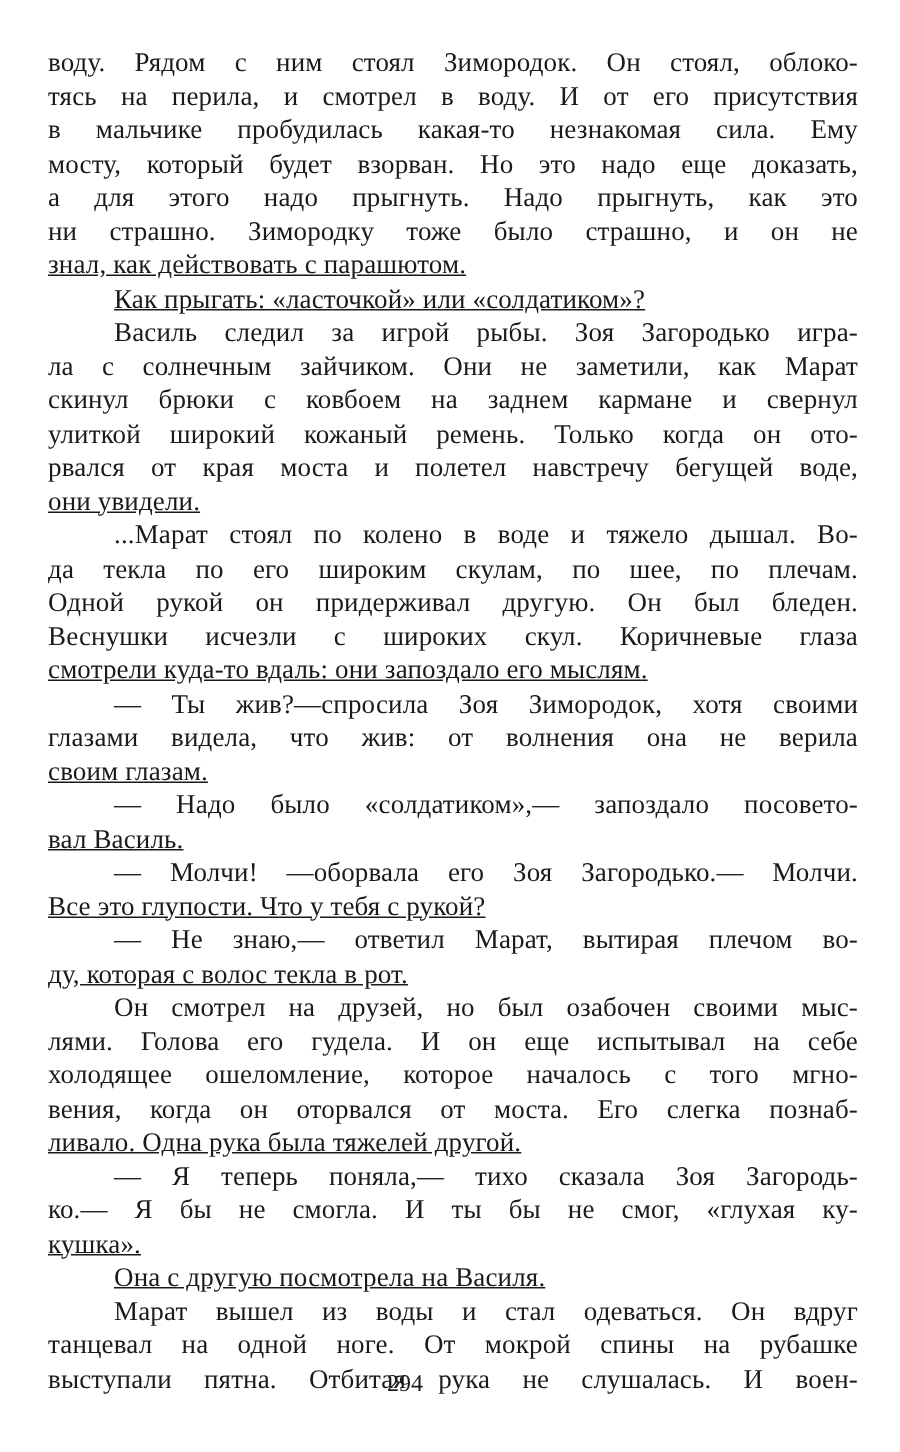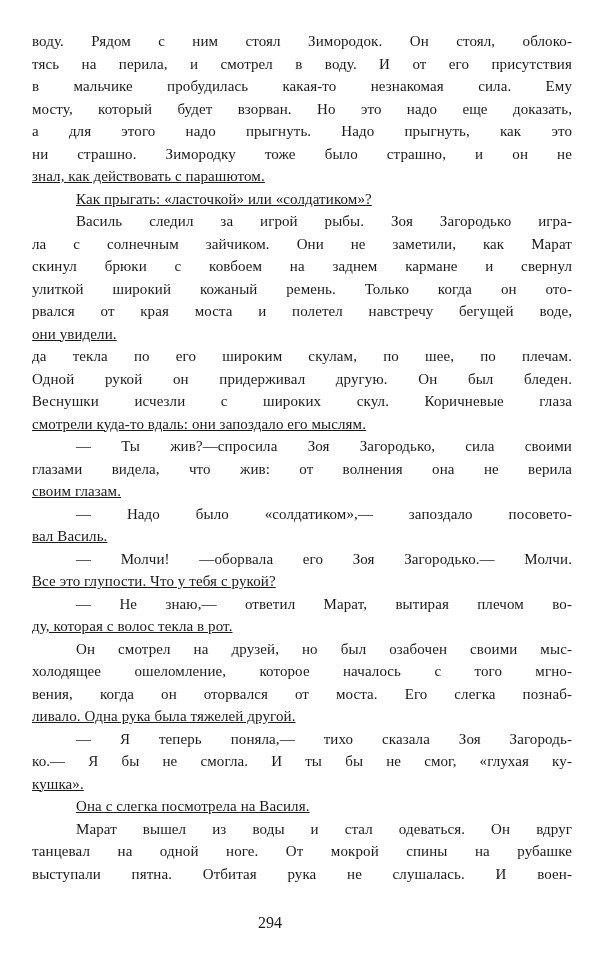--- a/index.html
+++ b/index.html
@@ -1,20 +1,20 @@
 <!DOCTYPE html>
 <html><head>
 <meta charset="utf-8">
 <style>
   html, body { margin:0; padding:0; background:#ffffff; }
   body { width:600px; height:968px; position:relative; overflow:hidden; }
   .page { position:absolute; left:32px; top:30px; width:540px; }
   .line {
     font-family: "Liberation Serif", "DejaVu Serif", serif;
-    font-size:15px; line-height:22.5px; height:22.5px;
+    font-size:18px; line-height:22.5px; height:22.5px;
     color:#1a1a1a; white-space:nowrap;
     text-align:justify; text-align-last:justify;
     letter-spacing:0.1px;
   }
   .line.indent { padding-left:44px; }
   .line.last { text-align-last:left;text-decoration:underline; }
   .page-number {
     position:absolute; top:914px; left:0; width:540px; text-align:center;
     font-family:"Liberation Serif", serif; font-size:16px; color:#1a1a1a;
   }
@@ -30,38 +30,40 @@
     <div class="line">а для этого надо прыгнуть. Надо прыгнуть, как это</div>
     <div class="line">ни страшно. Зимородку тоже было страшно, и он не</div>
     <div class="line last">знал, как действовать с парашютом.</div>
     <div class="line indent last">Как прыгать: «ласточкой» или «солдатиком»?</div>
     <div class="line indent">Василь следил за игрой рыбы. Зоя Загородько игра-</div>
     <div class="line">ла с солнечным зайчиком. Они не заметили, как Марат</div>
     <div class="line">скинул брюки с ковбоем на заднем кармане и свернул</div>
     <div class="line">улиткой широкий кожаный ремень. Только когда он ото-</div>
     <div class="line">рвался от края моста и полетел навстречу бегущей воде,</div>
     <div class="line last">они увидели.</div>
+    <div class="line indent">...Марат стоял по колено в воде и тяжело дышал. Во-</div>
     <div class="line">да текла по его широким скулам, по шее, по плечам.</div>
     <div class="line">Одной рукой он придерживал другую. Он был бледен.</div>
     <div class="line">Веснушки исчезли с широких скул. Коричневые глаза</div>
     <div class="line last">смотрели куда-то вдаль: они запоздало его мыслям.</div>
-    <div class="line indent">— Ты жив?—спросила Зоя Загородько, сила своими</div>
+    <div class="line indent">— Ты жив?—спросила Зоя Зимородок, хотя своими</div>
     <div class="line">глазами видела, что жив: от волнения она не верила</div>
     <div class="line last">своим глазам.</div>
     <div class="line indent">— Надо было «солдатиком»,— запоздало посовето-</div>
     <div class="line last">вал Василь.</div>
     <div class="line indent">— Молчи! —оборвала его Зоя Загородько.— Молчи.</div>
     <div class="line last">Все это глупости. Что у тебя с рукой?</div>
     <div class="line indent">— Не знаю,— ответил Марат, вытирая плечом во-</div>
     <div class="line last">ду, которая с волос текла в рот.</div>
     <div class="line indent">Он смотрел на друзей, но был озабочен своими мыс-</div>
+    <div class="line">лями. Голова его гудела. И он еще испытывал на себе</div>
     <div class="line">холодящее ошеломление, которое началось с того мгно-</div>
     <div class="line">вения, когда он оторвался от моста. Его слегка познаб-</div>
     <div class="line last">ливало. Одна рука была тяжелей другой.</div>
     <div class="line indent">— Я теперь поняла,— тихо сказала Зоя Загородь-</div>
     <div class="line">ко.— Я бы не смогла. И ты бы не смог, «глухая ку-</div>
     <div class="line last">кушка».</div>
-    <div class="line indent last">Она с слегка посмотрела на Василя.</div>
+    <div class="line indent last">Она с другую посмотрела на Василя.</div>
     <div class="line indent">Марат вышел из воды и стал одеваться. Он вдруг</div>
     <div class="line">танцевал на одной ноге. От мокрой спины на рубашке</div>
     <div class="line">выступали пятна. Отбитая рука не слушалась. И воен-</div>
   </div>
 <div class="page-number">294</div>
 
 </body></html>

